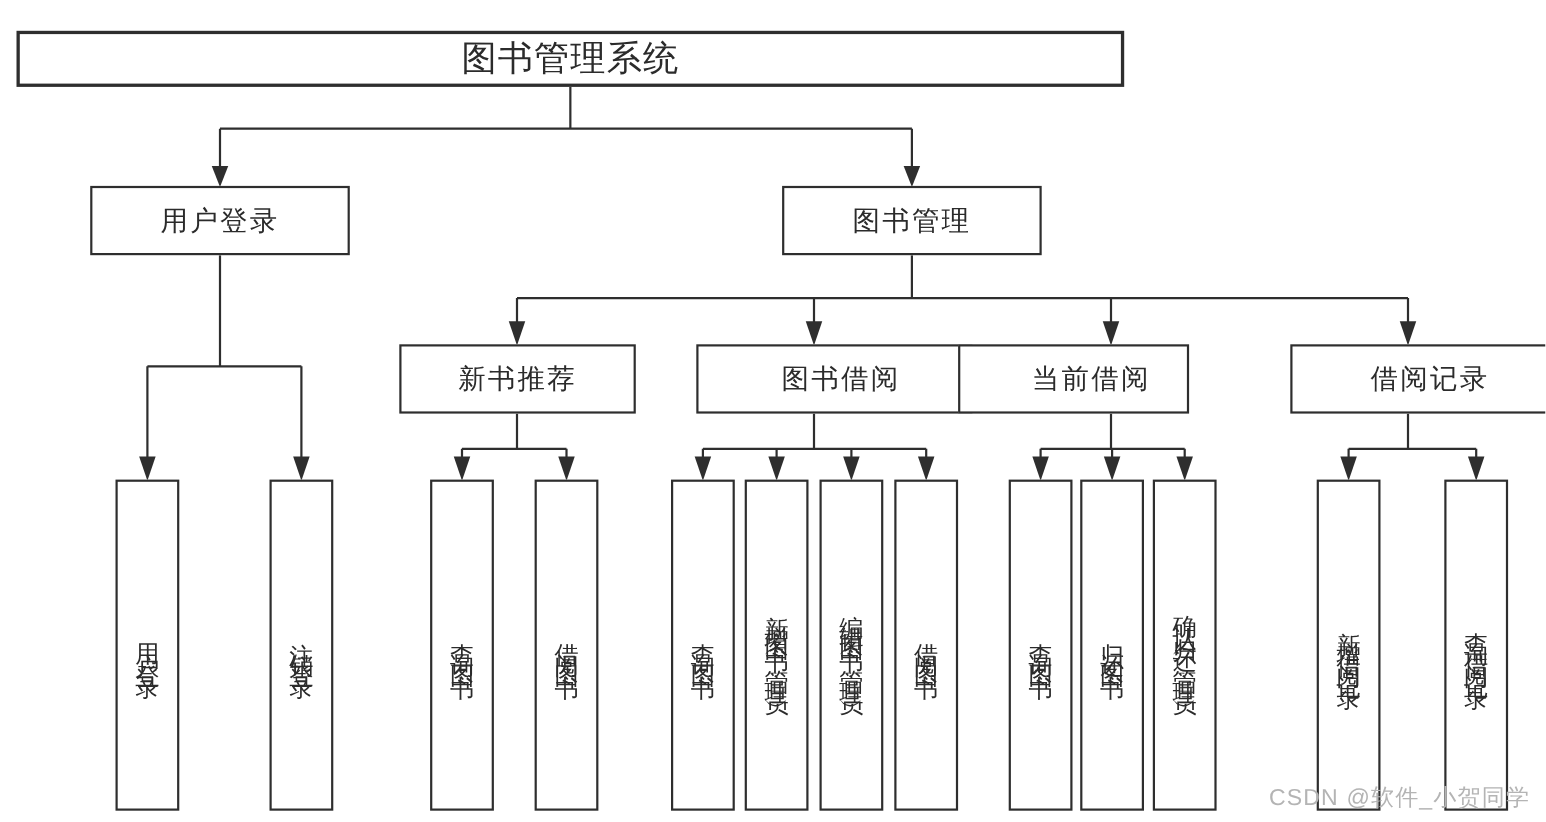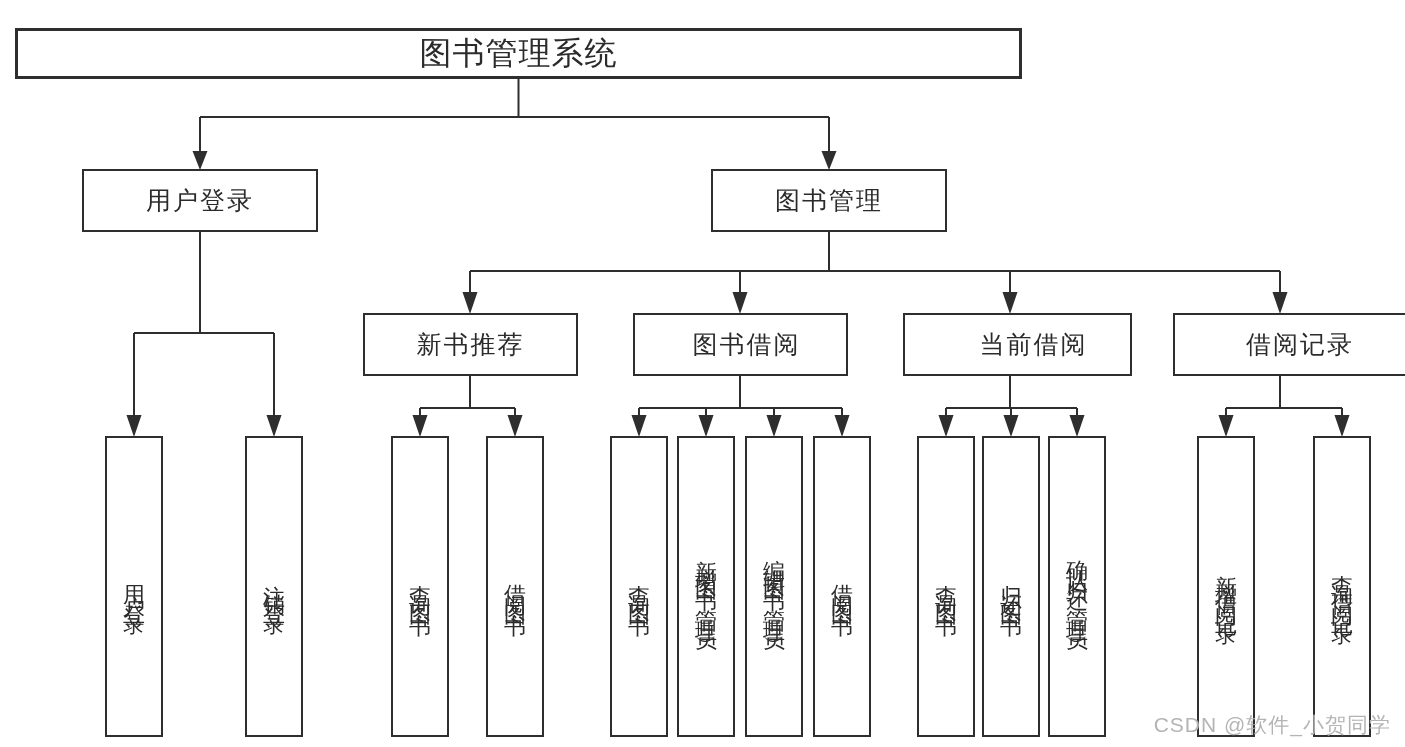--- a/index.html
+++ b/index.html
@@ -98,24 +98,24 @@
   <div class="box lvl2" style="left:82px; width:236px;">
     <span>用户登录</span>
   </div>
   <div class="box lvl2" style="left:711px; width:236px;">
     <span>图书管理</span>
   </div>
 
   <div class="box lvl3" style="left:363px; width:215px;text-align:right;">
     <span>新书推荐</span>
   </div>
-  <div class="box lvl3" style="left:633px; width:215px;padding-left:12px;">
+  <div class="box lvl3" style="left:633px; width:251px;padding-left:12px;">
     <span>图书借阅</span>
   </div>
-  <div class="box lvl3" style="left:903px; width:229px;padding-left:32px;">
+  <div class="box lvl3" style="left:871px; width:210px;padding-left:32px;">
     <span>当前借阅</span>
   </div>
   <div class="box lvl3" style="left:1173px; width:254px;">
     <span>借阅记录</span>
   </div>
 
   <div class="box leaf" style="left:105px;">
     <span>用户登录</span>
   </div>
   <div class="box leaf" style="left:245px;">

